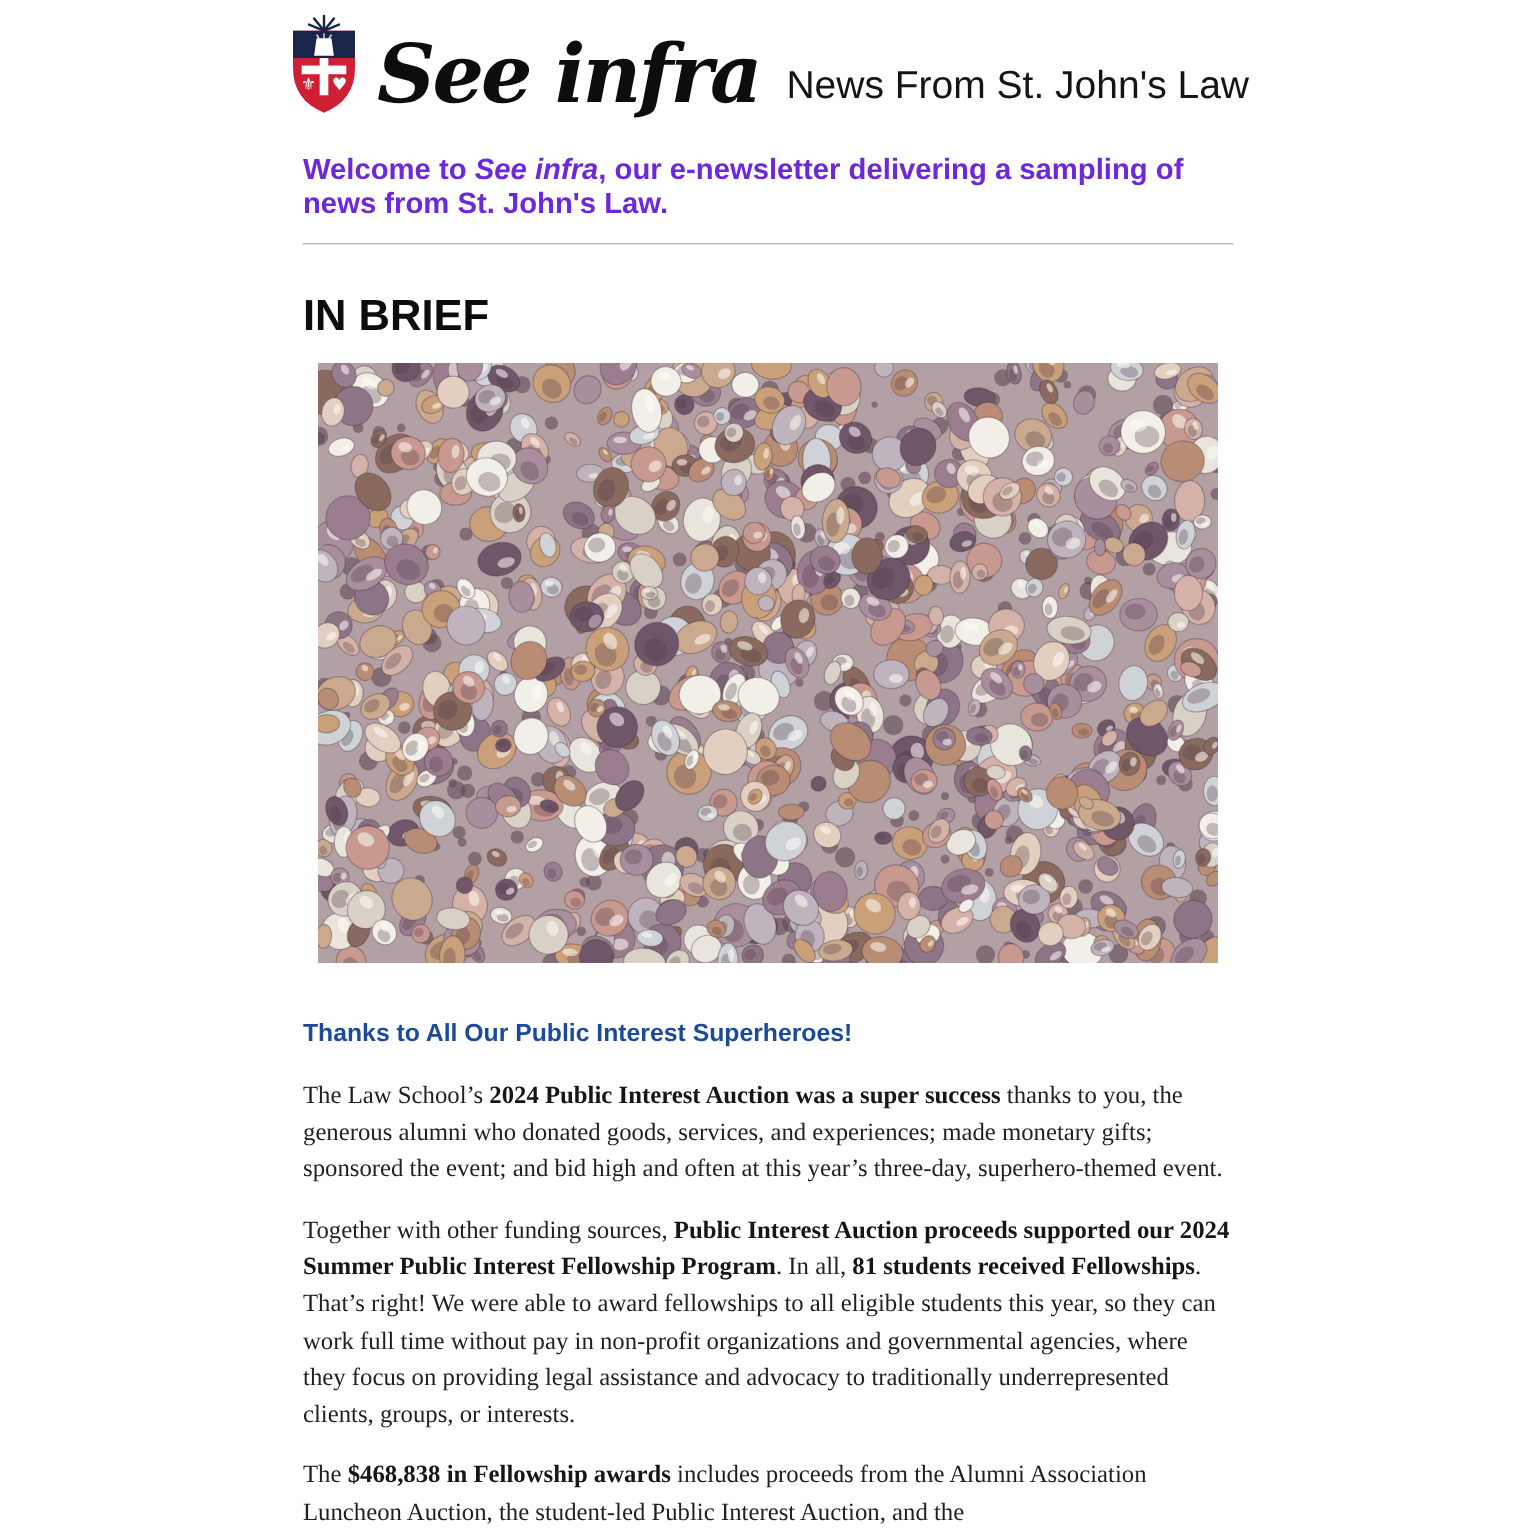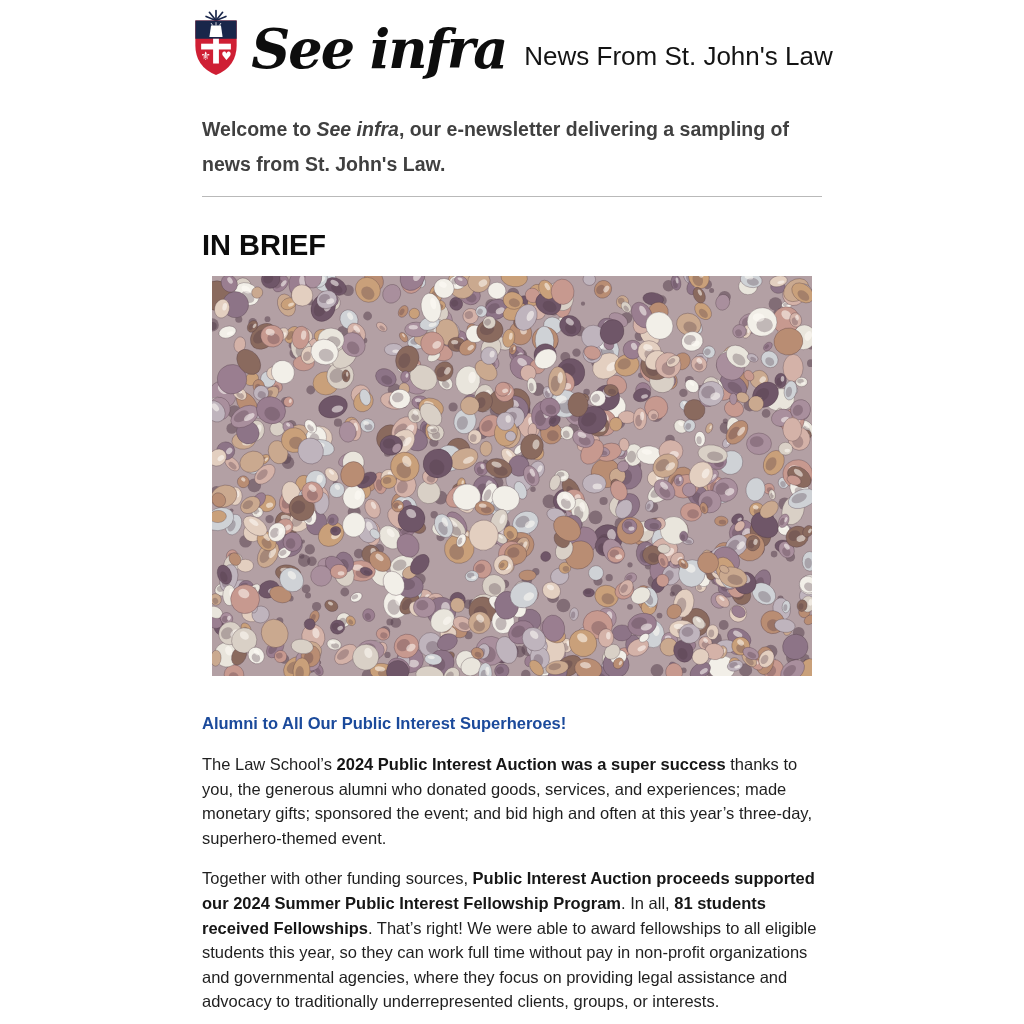--- a/index.html
+++ b/index.html
@@ -5,30 +5,30 @@
   html,body{margin:0;padding:0;background:#ffffff;}
   body{width:1024px;height:1024px;overflow:hidden;font-family:"Liberation Sans",sans-serif;color:#1f1f1f;}
   .page{width:620px;margin:0 auto;padding-top:8px;}
   
   .masthead{display:flex;align-items:center;justify-content:center;gap:10px;height:82px;}
   .crest{flex:0 0 auto;}
   .brand-title{font-family:"DejaVu Serif","Liberation Serif",serif;font-style:italic;font-weight:bold;
     font-size:54px;color:#0d0d0d;letter-spacing:-2px;line-height:1;padding-right:8px;white-space:nowrap;}
   .brand-tagline{font-size:26px;font-weight:normal;color:#141414;letter-spacing:0px;white-space:nowrap;padding-top:14px;}
   
-  .intro{margin-top:22px;font-size:19.5px;font-weight:bold;line-height:35px;color:#404040;}
+  .intro{margin-top:12px;font-size:19.5px;font-weight:bold;line-height:23px;color:#6d28d9;}
   .intro .brand-it{font-style:italic;}
   .rule{border:none;border-top:1px solid #b9b9b9;margin:14px 0 0 0;}
   
   .section-title{margin:32px 0 0 0;font-size:29px;font-weight:bold;color:#0c0c0c;letter-spacing:0;}
   
   .hero{margin:14px 0 0 10px;width:600px;height:400px;display:block;background:#b3a0a4;}
   
   .headline{margin:35px 0 0 0;font-size:16.5px;font-weight:bold;line-height:25px;text-decoration:none;display:inline-block;}
-  .article p{margin:16px 0 0 0;font-size:16.5px;line-height:24.6px;color:#1f1f1f;}
+  .article p{margin:16px 0 0 0;font-size:16.5px;line-height:24.6px;color:#1f1f1f;font-family:Liberation Serif, serif;}
   .article p b{color:#161616;}
 </style>
 </head>
 <body>
 
 <div class="page">
 
   <div class="masthead">
     <span class="crest">
       <svg width="50" height="76" viewBox="0 0 60 92" aria-hidden="true">
@@ -3783,21 +3783,21 @@
         <ellipse rx="14.3" ry="14.8" fill="#6f5668" stroke="rgba(70,50,60,0.35)" stroke-width="0.8"></ellipse>
         <ellipse cx="2.6" cy="3.0" rx="7.9" ry="7.4" fill="rgba(80,55,70,0.30)"></ellipse>
       </g>
       <g transform="translate(59.0,134.2) rotate(26)">
         <ellipse rx="14.8" ry="13.3" fill="#9a7e90" stroke="rgba(70,50,60,0.35)" stroke-width="0.8"></ellipse>
         <ellipse cx="2.7" cy="2.7" rx="8.1" ry="6.7" fill="rgba(80,55,70,0.30)"></ellipse>
       </g>
     </svg>
 
   <div class="article">
-    <a class="headline" href="#" style="color: rgb(27, 74, 155);">Alumni to All Our Public Interest Superheroes!</a>
+    <a class="headline" href="#" style="color: rgb(27, 74, 155);">Thanks to All Our Public Interest Superheroes!</a>
     <div id="article-paragraphs">
         <p><span>The Law School’s </span><b>2024 Public Interest Auction was a super success</b><span> thanks to you, the generous alumni who donated goods, services, and experiences; made monetary gifts; sponsored the event; and bid high and often at this year’s three-day, superhero-themed event.</span></p>
         <p><span>Together with other funding sources, </span><b>Public Interest Auction proceeds supported our 2024 Summer Public Interest Fellowship Program</b><span>. In all, </span><b>81 students received Fellowships</b><span>. That’s right! We were able to award fellowships to all eligible students this year, so they can work full time without pay in non-profit organizations and governmental agencies, where they focus on providing legal assistance and advocacy to traditionally underrepresented clients, groups, or interests.</span></p>
         <p><span>The </span><b>$468,838 in Fellowship awards</b><span> includes proceeds from the Alumni Association Luncheon Auction, the student-led Public Interest Auction, and the </span></p>
       </div>
   </div>
 
 </div>
 
 </body></html>

